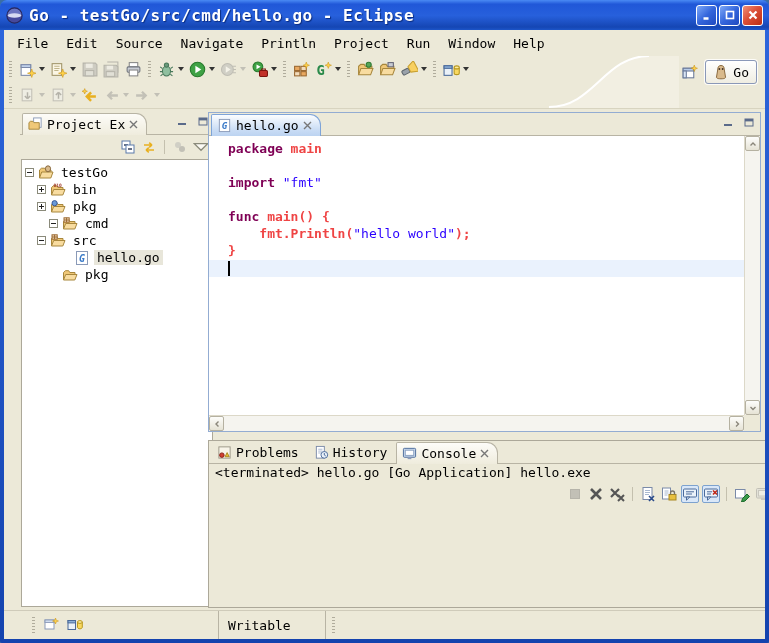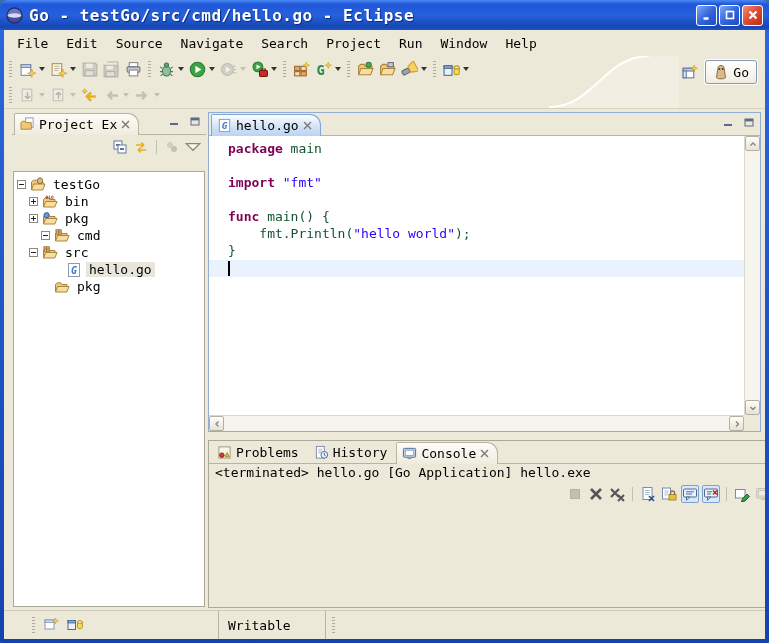--- a/index.html
+++ b/index.html
@@ -37,21 +37,21 @@
   .dis { filter:grayscale(1) opacity(0.42); }
   .dis .dd { border-top-color:#888; }
   .curve { position:absolute; left:545px; top:0; height:52px; width:130px; pointer-events:none; }
   .persp { position:absolute; right:8px; top:4px; display:flex; align-items:center; gap:4px; }
   .persp-btn { display:flex; align-items:center; gap:4px; height:24px; padding:0 7px;
       border:1px solid #8A98B8; border-radius:3px; background:linear-gradient(180deg,#FFFFFF,#EFEDE2);
       box-shadow:0 0 0 1px #FDFCF8; font-size:13px; }
 
   
   .panel { position:absolute; background:#ECE9D8; }
-  .explorer { top:82px; left:8px; width:194px; height:496px; }
+  .explorer { top:82px; left:16px; width:194px; height:496px; }
   .editor   { top:82px; left:204px; width:553px; height:320px; }
   .consolep { top:410px; left:204px; width:610px; height:168px; }
   .sash-v { position:absolute; top:82px; left:198px; width:6px; height:496px; }
   .sash-h { position:absolute; top:402px; left:204px; width:553px; height:8px; }
 
   .tabbar { position:relative; height:23px; border-bottom:1px solid #B8B4A4; display:flex; align-items:flex-end; padding-left:2px; }
   .tab { display:flex; align-items:center; gap:4px; height:22px; padding:0 8px 0 5px;
       font-size:13px; white-space:nowrap; border:1px solid #B8B4A4; border-bottom:none;
       border-radius:2px 11px 0 0; position:relative; top:1px; }
   .tab svg { width:15px; height:15px; }
@@ -60,39 +60,39 @@
   .tab.unsel { border-color:transparent; background:transparent; top:0; }
   .xicon svg { width:9px; height:9px; }
   .minmax { position:absolute; right:4px; top:3px; display:flex; gap:6px; }
   .minmax .mbtn { width:15px; height:13px; display:flex; align-items:center; justify-content:center; }
 
   .viewtools { height:24px; display:flex; align-items:center; justify-content:flex-end; padding-right:4px; gap:3px; }
   .viewtools svg { width:16px; height:16px; }
   .vsep { width:1px; height:14px; background:#C4C0AE; margin:0 3px; }
 
   .tree { position:absolute; top:47px; left:1px; right:1px; bottom:1px; background:#fff;
-      border:1px solid #ACA899; padding-top:4px; overflow:hidden;margin-top:12px; }
+      border:1px solid #ACA899; padding-top:4px; overflow:hidden; }
   .trow { height:17px; display:flex; align-items:center; font-size:13px; white-space:pre; }
   .texp { width:9px; height:9px; margin-right:4px; flex:0 0 auto; }
   .texp svg { width:9px; height:9px; display:block; }
   .ticon16 { width:16px; height:16px; margin-right:4px; flex:0 0 auto; }
   .ticon16 svg { width:16px; height:16px; display:block; }
   .tlabel { padding:0 3px; }
   .tlabel.selected { background:#E8E6DA; }
   .d0{padding-left:3px;} .d1{padding-left:15px;} .d2{padding-left:27px;} .d3{padding-left:52px;}
   .noexp { width:13px; flex:0 0 auto; }
 
   
   .editor { border:1px solid #93ACD2; }
   .edit-content { position:absolute; top:23px; left:0; right:16px; bottom:16px; background:#fff; overflow:hidden; }
   .code { position:absolute; inset:0; padding:5px 0 0 19px; font-size:13px; }
   .cl { height:17px; white-space:pre; position:relative; }
   .kw { color:#7F0055; font-weight:bold; }
   .str { color:#2A00FF; }
-  .pl { color:#14532d; }
+  .pl { color:#ef4444;font-weight:bold; }
   .cl.current { background:#EAF2FD; margin-left:-19px; padding-left:19px; }
   .caret { position:absolute; left:19px; top:1px; width:2px; height:15px; background:#000; }
 
   
   .vscroll { position:absolute; top:23px; right:0; width:16px; bottom:16px; background:#F5F4EF; border-left:1px solid #DCD8C8; }
   .hscroll { position:absolute; left:0; right:16px; bottom:0; height:16px; background:#F5F4EF; border-top:1px solid #DCD8C8; }
   .sbtn { position:absolute; width:15px; height:15px; background:linear-gradient(180deg,#FDFDFB,#E6E3D5);
       border:1px solid #B5B1A1; border-radius:2px; display:flex; align-items:center; justify-content:center; }
   .sbtn svg { width:8px; height:8px; }
   .sb-up{top:0;left:0;} .sb-dn{bottom:0;left:0;} .sb-lf{left:0;top:0;} .sb-rt{right:0;top:0;}
@@ -155,21 +155,21 @@
     </span>
   </div>
 
   <div class="client">
 
     <div class="menubar">
       <span class="menu-item">File</span>
       <span class="menu-item">Edit</span>
       <span class="menu-item">Source</span>
       <span class="menu-item">Navigate</span>
-      <span class="menu-item">Search</span>
+      <span class="menu-item">Println</span>
       <span class="menu-item">Project</span>
       <span class="menu-item">Run</span>
       <span class="menu-item">Window</span>
       <span class="menu-item">Help</span>
     </div>
 
     <div class="toolbar">
       <div class="tbrow">
         <span class="handle"></span>
         <span class="tbtn">

